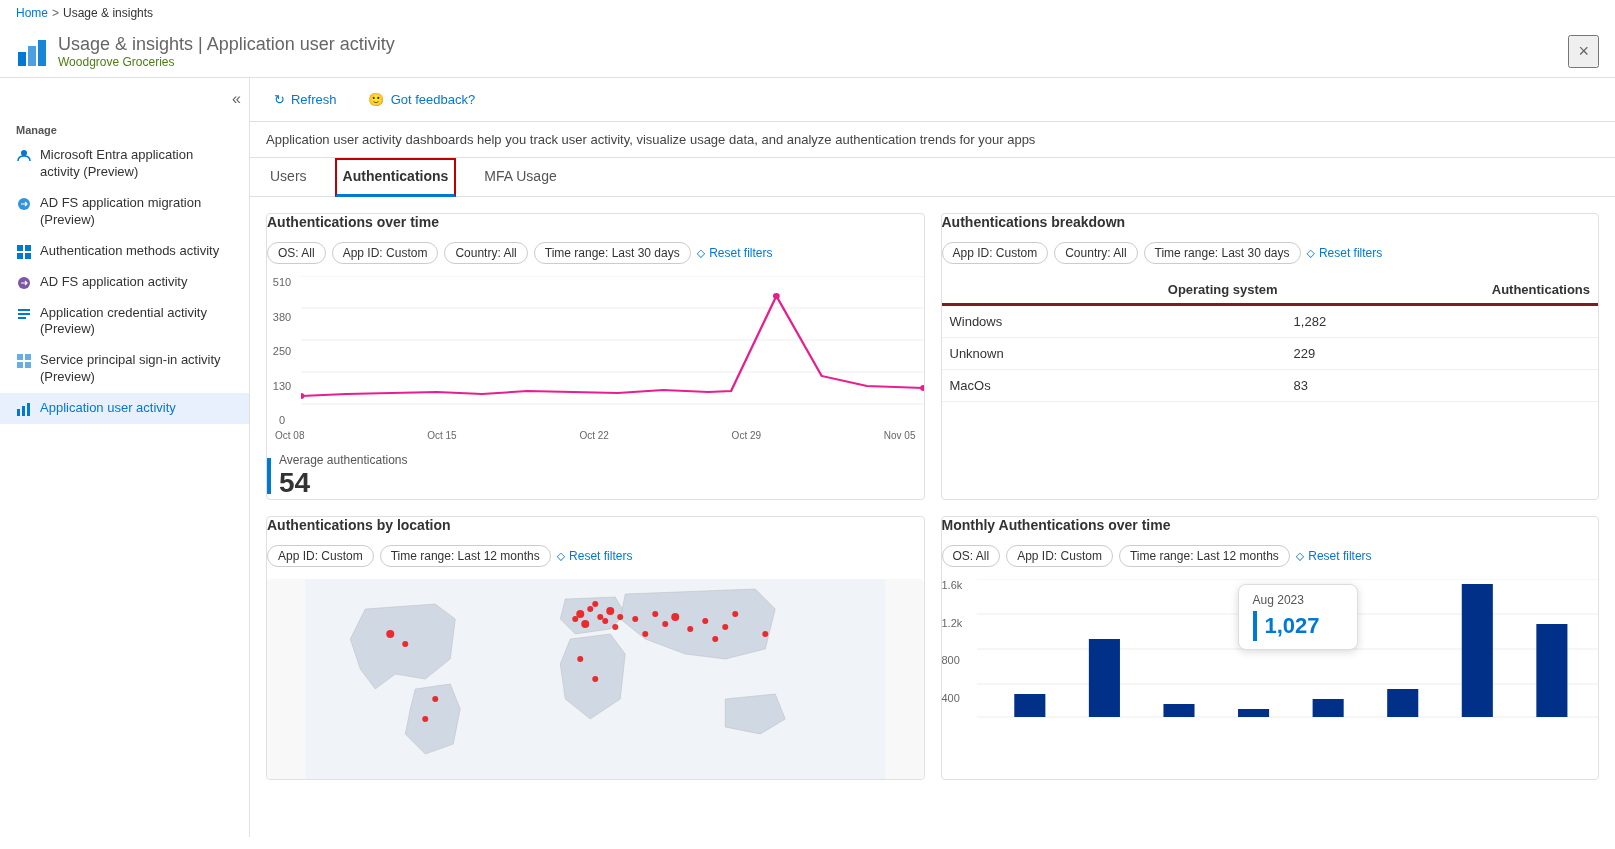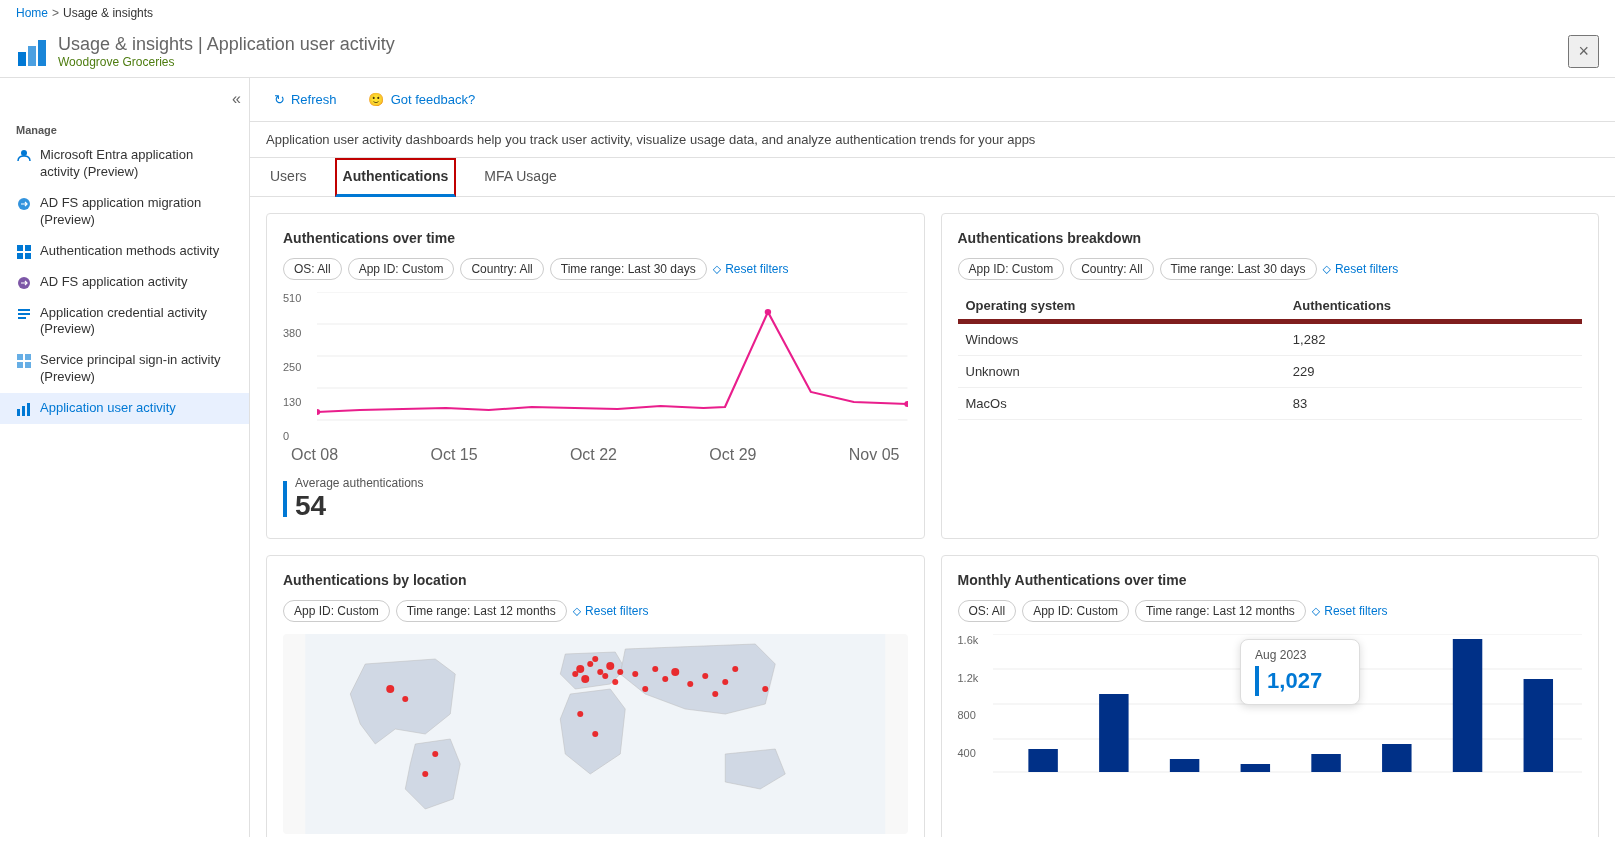--- a/index.html
+++ b/index.html
@@ -42,40 +42,40 @@
 
     
     .tabs { display: flex; padding: 0 16px; border-bottom: 1px solid #e0e0e0; gap: 24px; }
     .tab { padding: 10px 4px; cursor: pointer; font-size: 14px; color: #555; border-bottom: 3px solid transparent; margin-bottom: -1px; }
     .tab.active-highlighted { color: #333; border: 2px solid #c00; border-bottom: 3px solid #0078d4; font-weight: 600; }
 
     
     .content-area { padding: 16px; display: grid; grid-template-columns: 1fr 1fr; gap: 16px; }
 
     
-    .card { border: 1px solid #e0e0e0; border-radius: 4px; padding: 16px; background: #fff; }
+    .card { border: 1px solid #e0e0e0; border-radius: 4px; background: #fff; }
     .card-title { font-size: 14px; font-weight: 600; margin-bottom: 12px; }
 
     
     .filter-chips { display: flex; flex-wrap: wrap; gap: 6px; margin-bottom: 12px; }
     .chip { border: 1px solid #ccc; border-radius: 14px; padding: 3px 10px; font-size: 12px; cursor: pointer; color: #333; background: #fff; }
 
     
     .y-labels { position: absolute; left: 0; top: 0; height: 100%; display: flex; flex-direction: column; justify-content: space-between; font-size: 11px; color: #666; pointer-events: none; }
-    .x-labels { display: flex; justify-content: space-between; font-size: 16px; color: #666; margin-top: 4px; padding: 0 8px; }
+    .x-labels { display: flex; justify-content: space-between; font-size: 10px; color: #666; margin-top: 4px; padding: 0 8px; }
 
     
     .avg-section { margin-top: 12px; display: flex; align-items: center; gap: 8px; }
     .avg-bar { width: 4px; height: 36px; background: #0078d4; }
     .avg-label { font-size: 12px; color: #555; }
     .avg-value { font-size: 28px; font-weight: 700; color: #333; }
 
     
     .data-table { width: 100%; border-collapse: collapse; margin-top: 8px; }
-    .data-table th { text-align: left; font-size: 13px; font-weight: 600; padding: 6px 8px; border-bottom: 5px solid #7f1d1d; }
+    .data-table th { text-align: right; font-size: 13px; font-weight: 600; padding: 6px 8px; border-bottom: 3px solid #7f1d1d; }
     .data-table td { padding: 8px 8px; font-size: 13px; border-bottom: 1px solid #f0f0f0; }
 
     
     .map-container { height: 200px; background: #f8f8f8; border-radius: 4px; overflow: hidden; position: relative; }
 
     .reset-filter-btn { display: flex; align-items: center; gap: 4px; font-size: 12px; color: #0078d4; cursor: pointer; border: none; background: none; }
   </style>
 </head>
 <body>
 
@@ -216,21 +216,21 @@
           <span class="chip">OS: All</span>
           <span class="chip">App ID: Custom</span>
           <span class="chip">Country: All</span>
           <span class="chip">Time range: Last 30 days</span>
           <button class="reset-filter-btn">
             <span>⬦</span>
             <span>Reset filters</span>
           </button>
         </div>
         <div style="display:flex; position:relative; height:150px;">
-          <div class="y-labels" style="position:relative; width:30px; margin-right:4px; display:flex; flex-direction:column; justify-content:space-between; font-size:11px; color:#666;">
+          <div class="y-labels" style="position:relative; width:30px; margin-right:4px; display:flex; flex-direction:column; justify-content:space-between; font-size:11px; color:#666;align-items:center;">
             <span>510</span>
             <span>380</span>
             <span>250</span>
             <span>130</span>
             <span>0</span>
           </div>
           <div style="flex:1; position:relative;">
             <svg viewBox="0 0 550 130" preserveAspectRatio="none" style="width:100%;height:130px;">
 
               <line x1="0" y1="0" x2="550" y2="0" stroke="#eee" stroke-width="1"></line>

